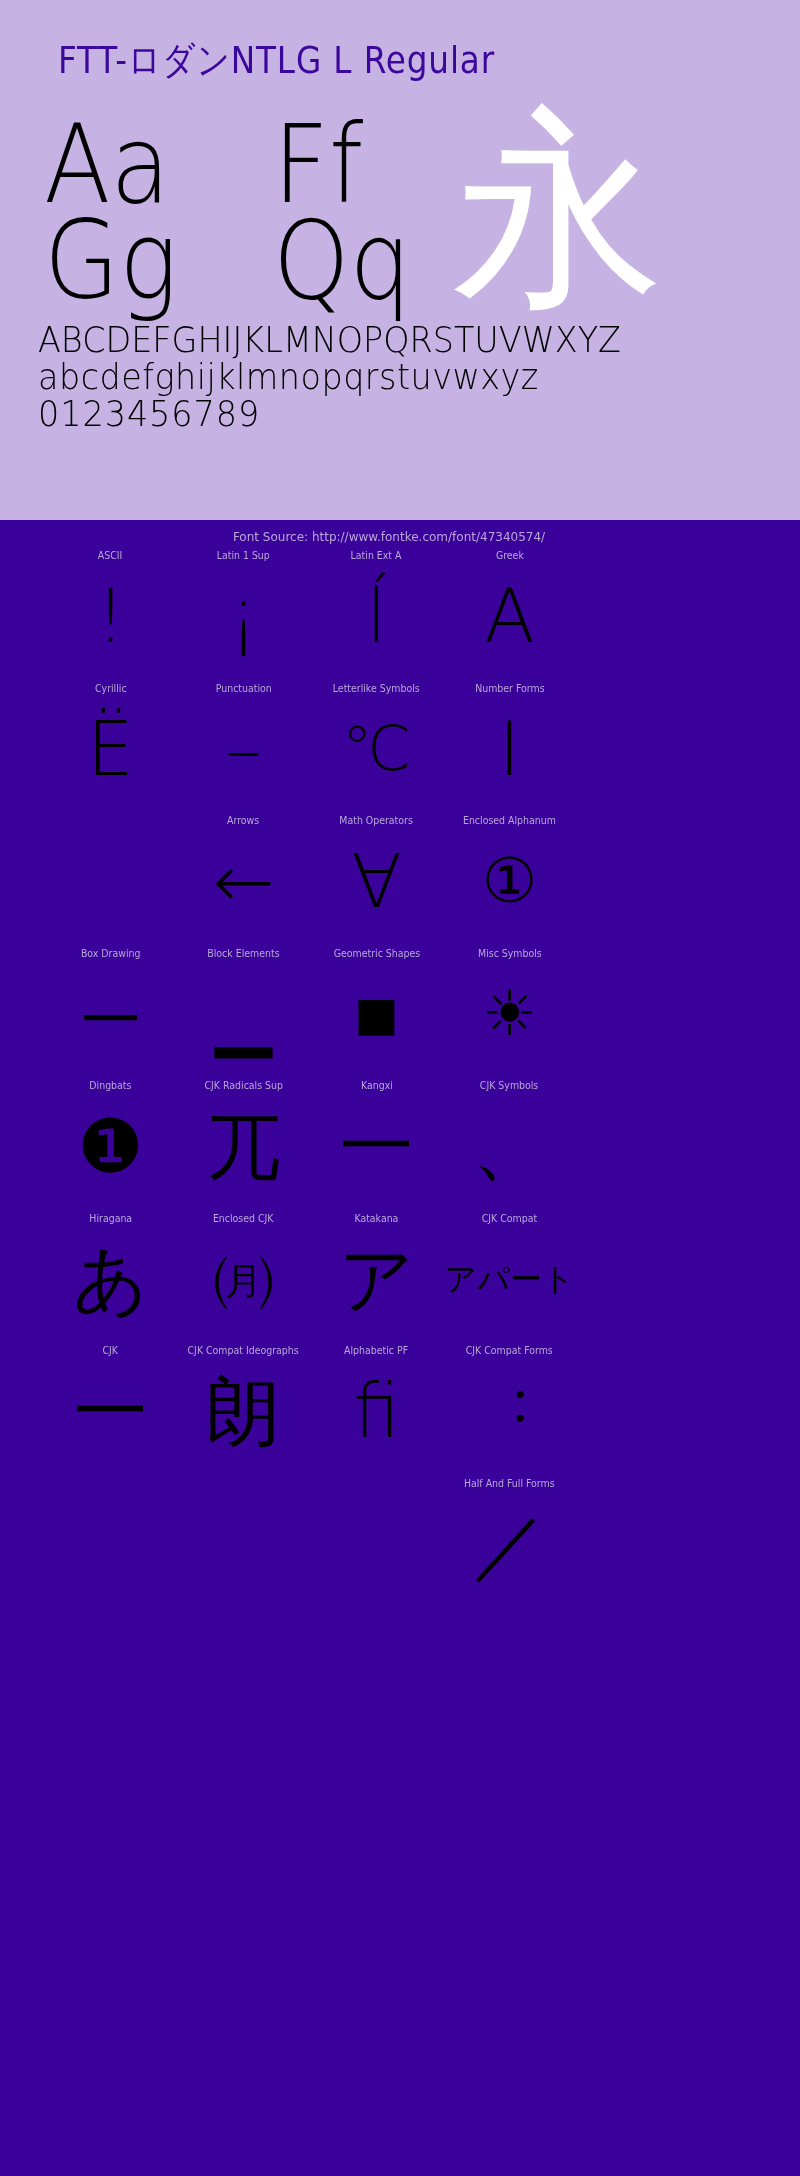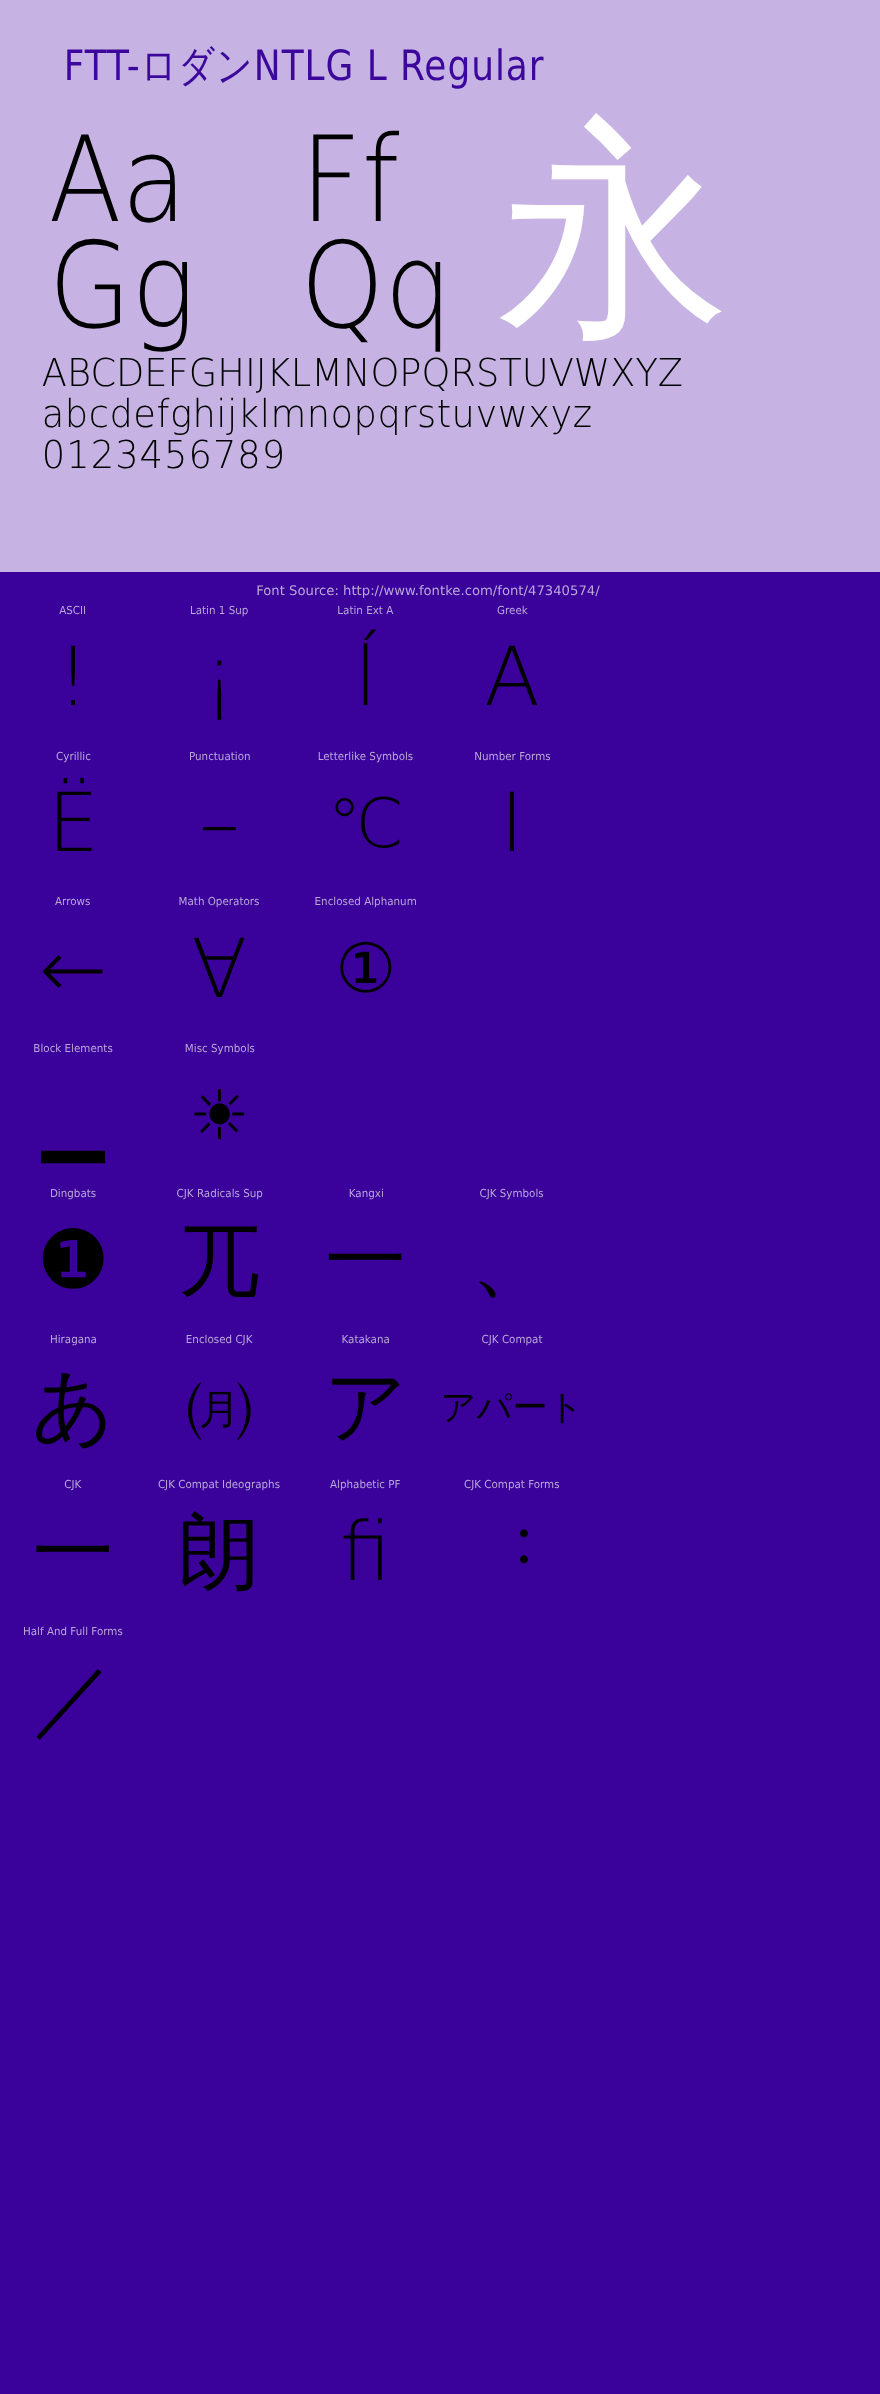--- a/index.html
+++ b/index.html
@@ -136,20 +136,21 @@
     position:absolute;
     left:0;
     top:30px;
     width:576px;
   }
 
   .grid-row {
     display:flex;
     width:576px;
     height:132.5px;
+    justify-content:flex-end;
   }
   .grid-cell {
     flex:0 0 133px;
     width:133px;
     position:relative;
     display:flex;
     flex-direction:column;
     align-items:center;
   }
 
@@ -265,24 +266,32 @@
         <div class="cell-glyph">∀</div>
       </div>
       <div class="grid-cell">
         <div class="cell-label">Enclosed Alphanum</div>
         <div class="cell-glyph small">①</div>
       </div>
     </div>
 
     <div class="grid-row">
       <div class="grid-cell">
+        <div class="cell-label">Box Drawing</div>
+        <div class="cell-glyph">─</div>
+      </div>
+      <div class="grid-cell">
         <div class="cell-label">Block Elements</div>
         <div class="cell-glyph">▁</div>
       </div>
       <div class="grid-cell">
+        <div class="cell-label">Geometric Shapes</div>
+        <div class="cell-glyph">■</div>
+      </div>
+      <div class="grid-cell">
         <div class="cell-label">Misc Symbols</div>
         <div class="cell-glyph small">☀</div>
       </div>
     </div>
 
     <div class="grid-row">
       <div class="grid-cell">
         <div class="cell-label">Dingbats</div>
         <div class="cell-glyph">❶</div>
       </div>

